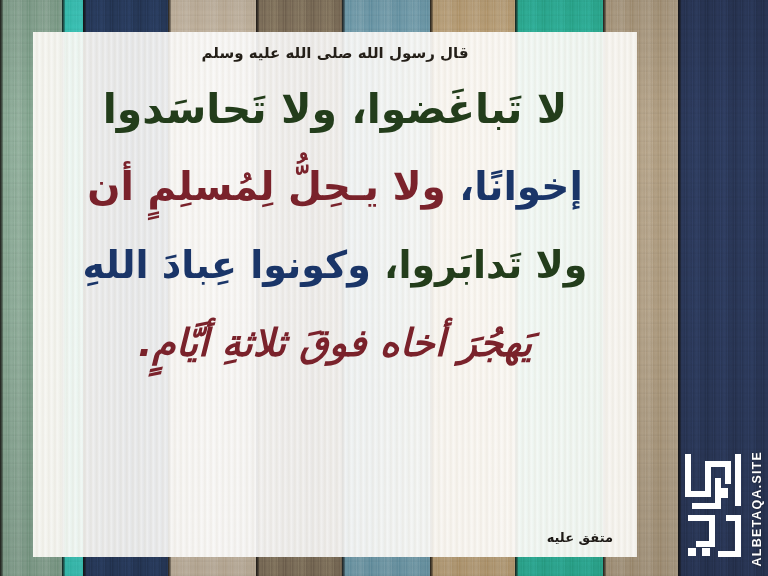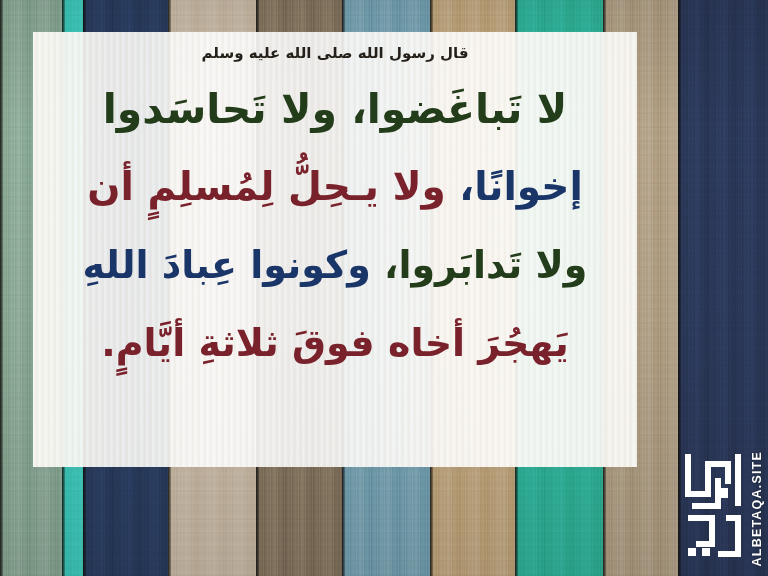--- a/index.html
+++ b/index.html
@@ -80,21 +80,21 @@
     background: linear-gradient(90deg, rgba(18,16,14,.92), rgba(18,16,14,.25));
     z-index: 3;
   }
 
   
   .panel {
     position: absolute;
     left: 33px;
     top: 32px;
     width: 604px;
-    height: 435px;
+    height: 525px;
     z-index: 4;
     background:
       repeating-linear-gradient(90deg,
         rgba(255,255,255,0.55) 0px,
         rgba(255,255,255,0.30) 2px,
         rgba(236,233,226,0.45) 4px,
         rgba(255,255,255,0.50) 6px),
       linear-gradient(90deg,
         rgba(250,247,240,0.90) 0%,
         rgba(247,246,243,0.86) 16%,
@@ -139,21 +139,21 @@
     font-family: "DejaVu Sans", sans-serif;
     font-weight: bold;
     font-size: 40px;
     line-height: 78px;
     white-space: nowrap;
     letter-spacing: -1px;
   }
   .hadith-line.ln1 { font-size: 41px; }
   .hadith-line.ln2 { font-size: 38px; }
   .hadith-line.ln3 { font-size: 39px; }
-  .hadith-line.ln4 { font-size: 38px; }
+  .hadith-line.ln4 { font-size: 38px; font-style: italic; }
 
   .hadith-source {
     direction: rtl;
     text-align: right;
     font-family: "DejaVu Sans", sans-serif;
     font-size: 13px;
     font-weight: bold;
     color: #1d1a16;
     padding: 0 10px 4px 0;
     margin-top: auto;
@@ -235,20 +235,21 @@
       <div class="hadith-intro">قال رسول الله صلى الله عليه وسلم</div>
 
       <div class="hadith-body" id="hadith-body">
 
       <div class="hadith-line ln1"><span style="color: rgb(35, 61, 27);">لا تَباغَضوا، ولا تَحاسَدوا</span></div>
           <div class="hadith-line ln3"><span style="color: rgb(26, 53, 104);">إخوانًا، </span><span style="color: rgb(122, 34, 43);">ولا يـحِلُّ لِمُسلِمٍ أن</span></div>
           <div class="hadith-line ln2"><span style="color: rgb(35, 61, 27);">ولا تَدابَروا، </span><span style="color: rgb(26, 53, 104);">وكونوا عِبادَ اللهِ</span></div>
           <div class="hadith-line ln4"><span style="color: rgb(122, 34, 43);">يَهجُرَ أخاه فوقَ ثلاثةِ أيَّامٍ.</span></div>
         </div>
 
+      <div class="hadith-source">متفق عليه</div>
 
     </div>
   </div>
 
   <div class="watermark">
     <svg class="wm-mark" viewBox="0 0 62 112" aria-hidden="true">
       <g fill="none" stroke="#ffffff" stroke-width="6">
         <path d="M6,6 L6,46 L26,46 L26,16 L46,16 L46,36"></path>
         <path d="M56,6 L56,58"></path>
         <path d="M36,30 L36,58 L10,58"></path>

